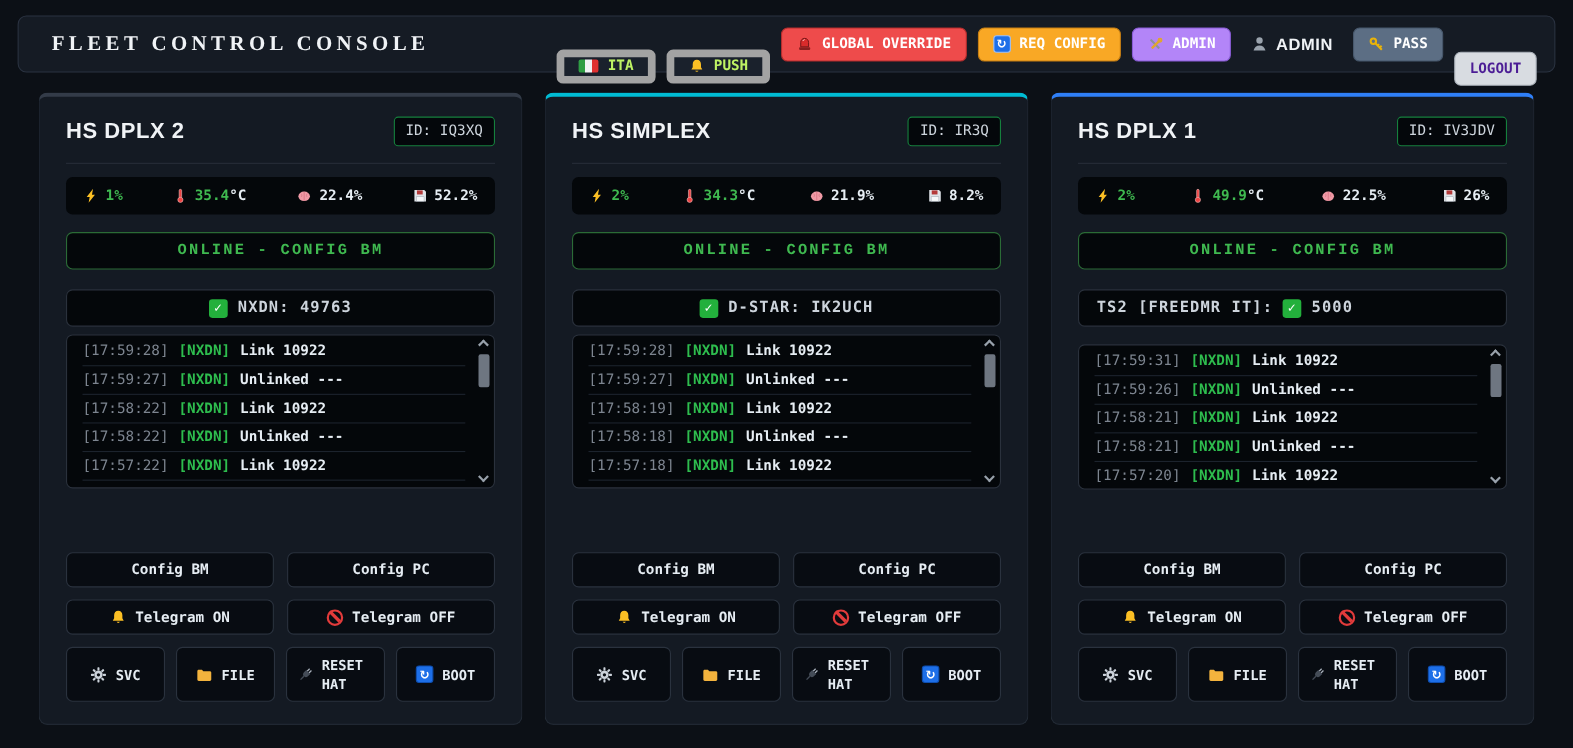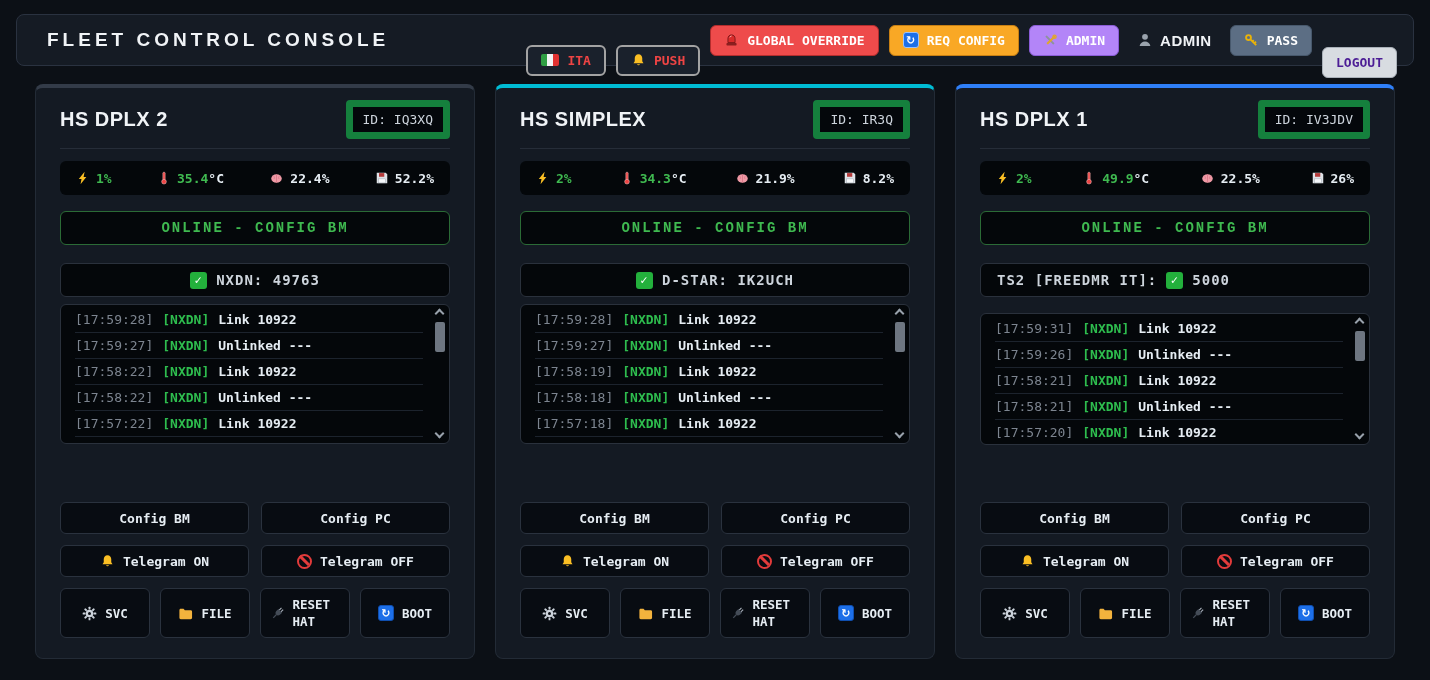--- a/index.html
+++ b/index.html
@@ -15,41 +15,41 @@
     margin:14px 16px 0;
     height:52px;
     background:#151b24;
     border:1px solid #2a3240;
     border-radius:8px;
     display:flex;
     align-items:center;
     padding:0 16px 0 30px;
   }
   .header-title {
-    font-family:Liberation Sans, sans-serif;
+    font-family:Liberation Serif, serif;
     font-weight:bold;
     font-size:19px;
     letter-spacing:4px;
     color:#f0f3f6;
   }
   .header-right { margin-left:auto; display:flex; align-items:center; gap:10px; }
   .hbtn {
     height:31px;
     padding:0 13px;
     border-radius:6px;
     display:flex;
     align-items:center;
     gap:8px;
     font-family:"DejaVu Sans Mono", monospace;
     font-weight:bold;
     font-size:13px;
     cursor:pointer;
     white-space:nowrap;
   }
-  .hbtn.dark   { background:#1a212c; border:2px solid #a3a3a3; color:#ef4444;margin-top:40px; }
+  .hbtn.dark   { background:#1a212c; border:7px solid #a3a3a3; color:#bef264;margin-top:40px; }
   .hbtn.orange { background:#f9a825; border:1px solid #c77f13; color:#fff; }
   .hbtn.red    { background:#ee4b4b; border:1px solid #b32d2d; color:#fff; }
   .hbtn.purple { background:#b385f8; border:1px solid #8a5cd6; color:#fff; }
   .hbtn.slate  { background:#5c6e84; border:1px solid #47586c; color:#fff;justify-content:space-between; }
   .hbtn.light  { background:#d8dce1; border:1px solid #aab1b9; color:#4c1d95;margin-top:44px; }
   .user-chip { display:flex; align-items:center; gap:7px; margin:0 8px; font-weight:bold; font-size:15px; color:#f0f3f6; letter-spacing:0.5px; }
 
   
   .main { display:flex; gap:20px; margin:18px 35px 0; }
   .card {
@@ -63,21 +63,21 @@
     display:flex;
     flex-direction:column;
   }
   .card-head { display:flex; align-items:center; justify-content:space-between; height:30px; }
   .card-title { font-size:20px; font-weight:bold; color:#f0f3f6; letter-spacing:0.5px; }
   .id-badge {
     font-family:"DejaVu Sans Mono", monospace;
     font-size:13px;
     color:#cdd4dc;
     background:#04070b;
-    border:7px solid #15803d;
+    border:1px solid #15803d;
     border-radius:4px;
     padding:5px 10px;
   }
   .card-divider { border-top:1px solid #262d38; margin:14px 0 12px; }
 
   .stats {
     height:34px;
     background:#04070a;
     border-radius:6px;
     display:flex;

